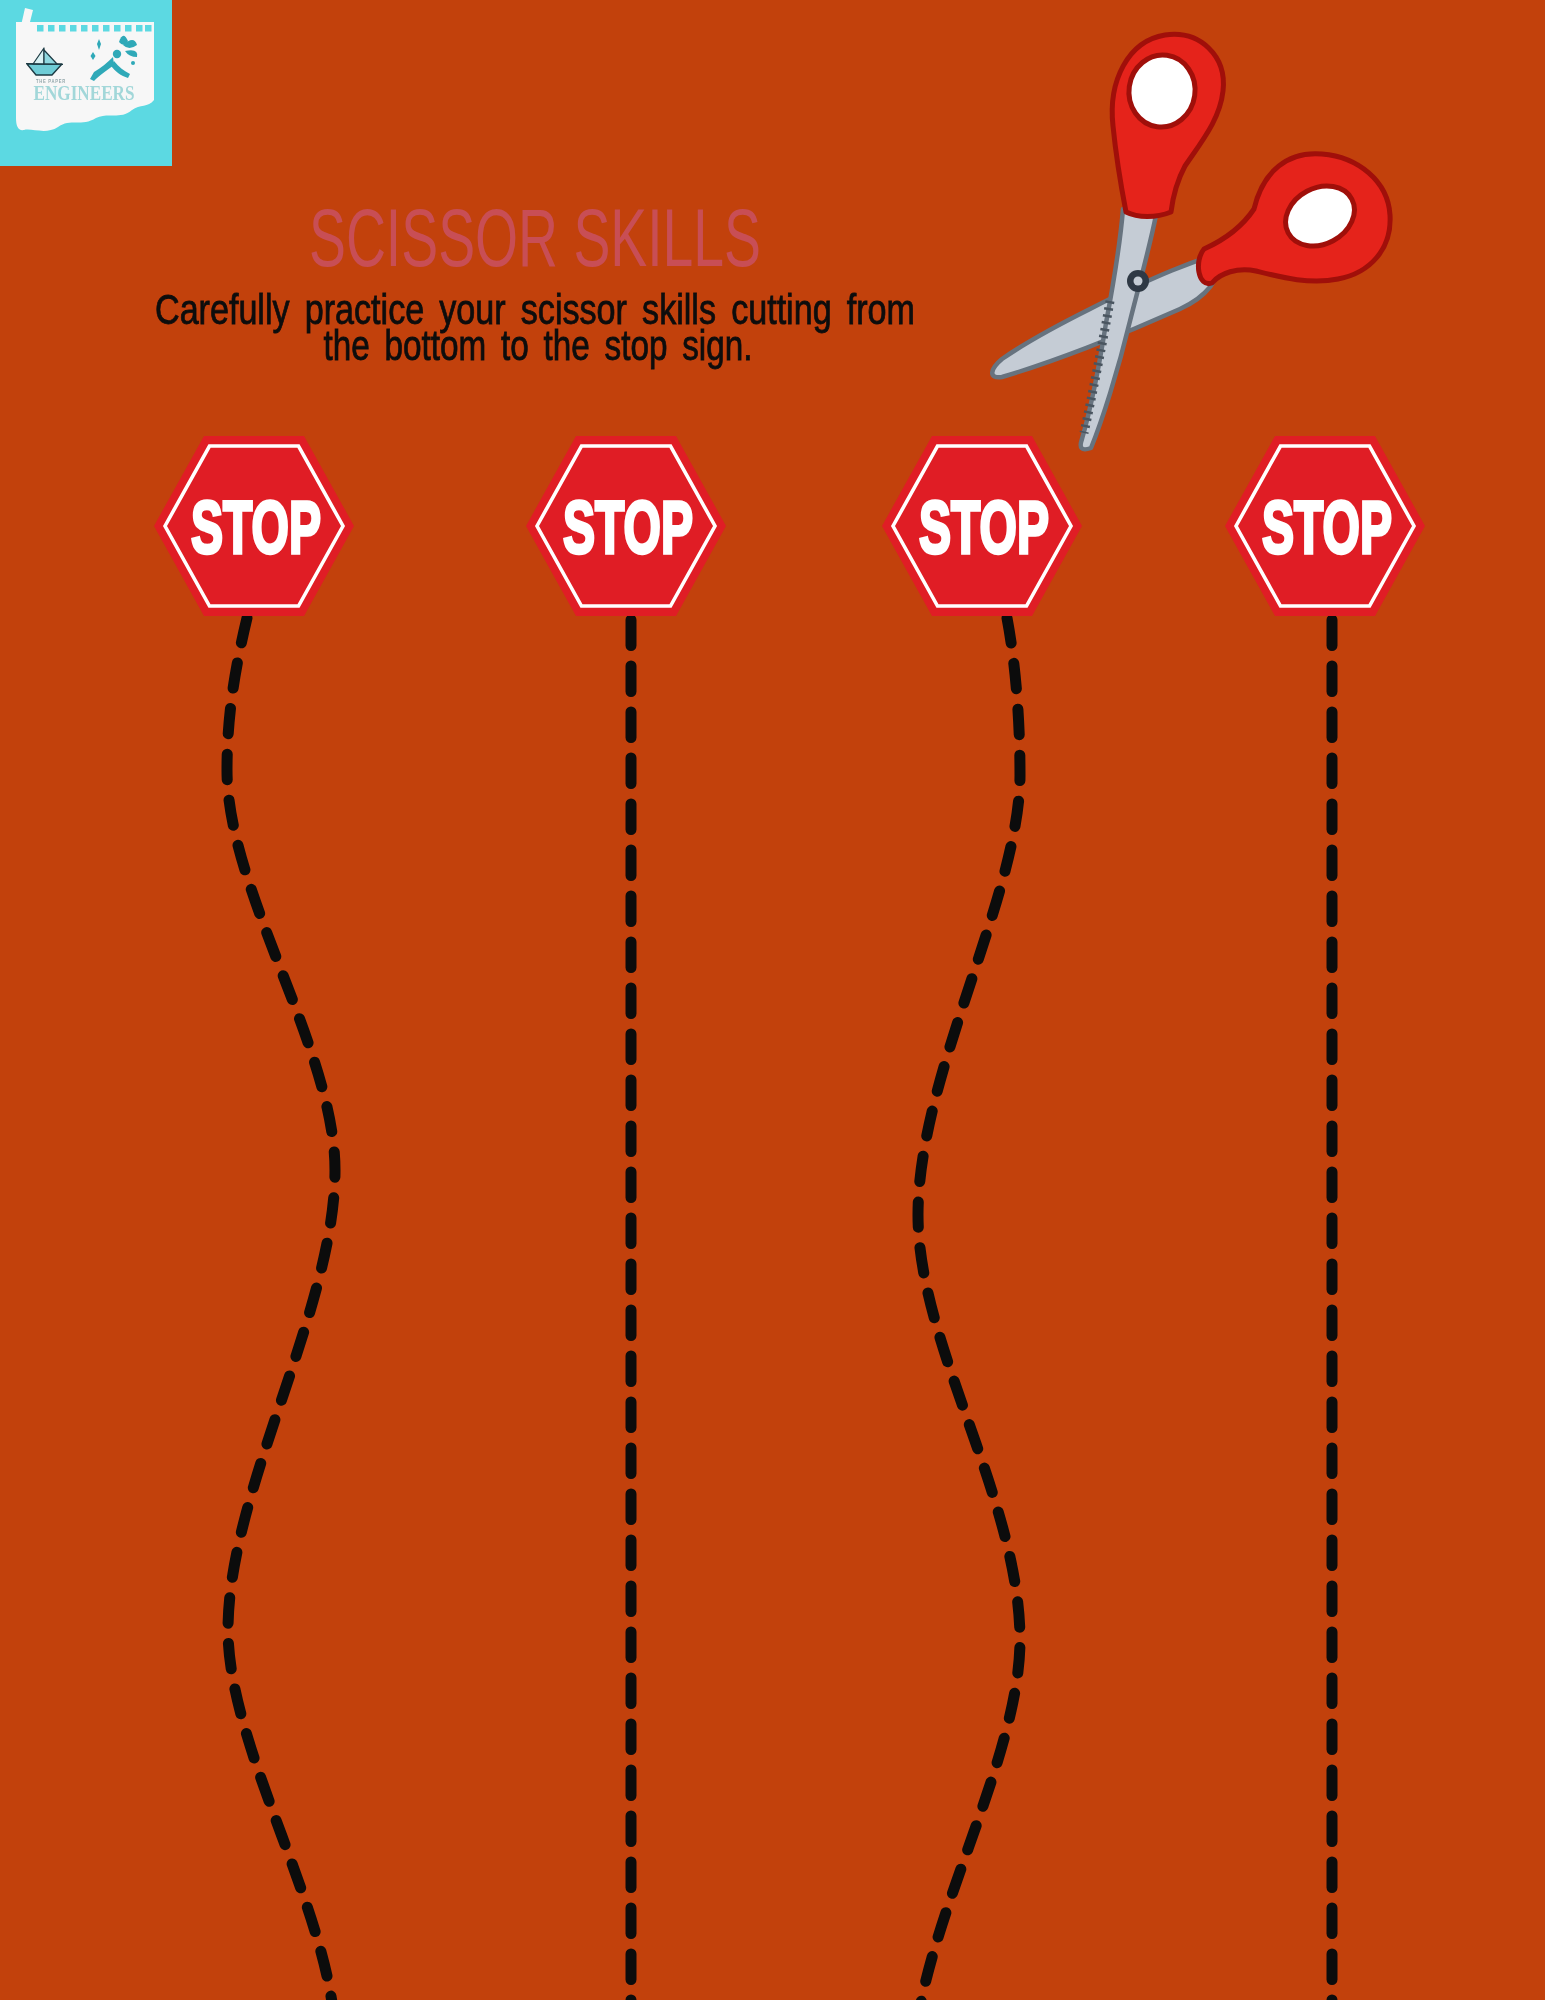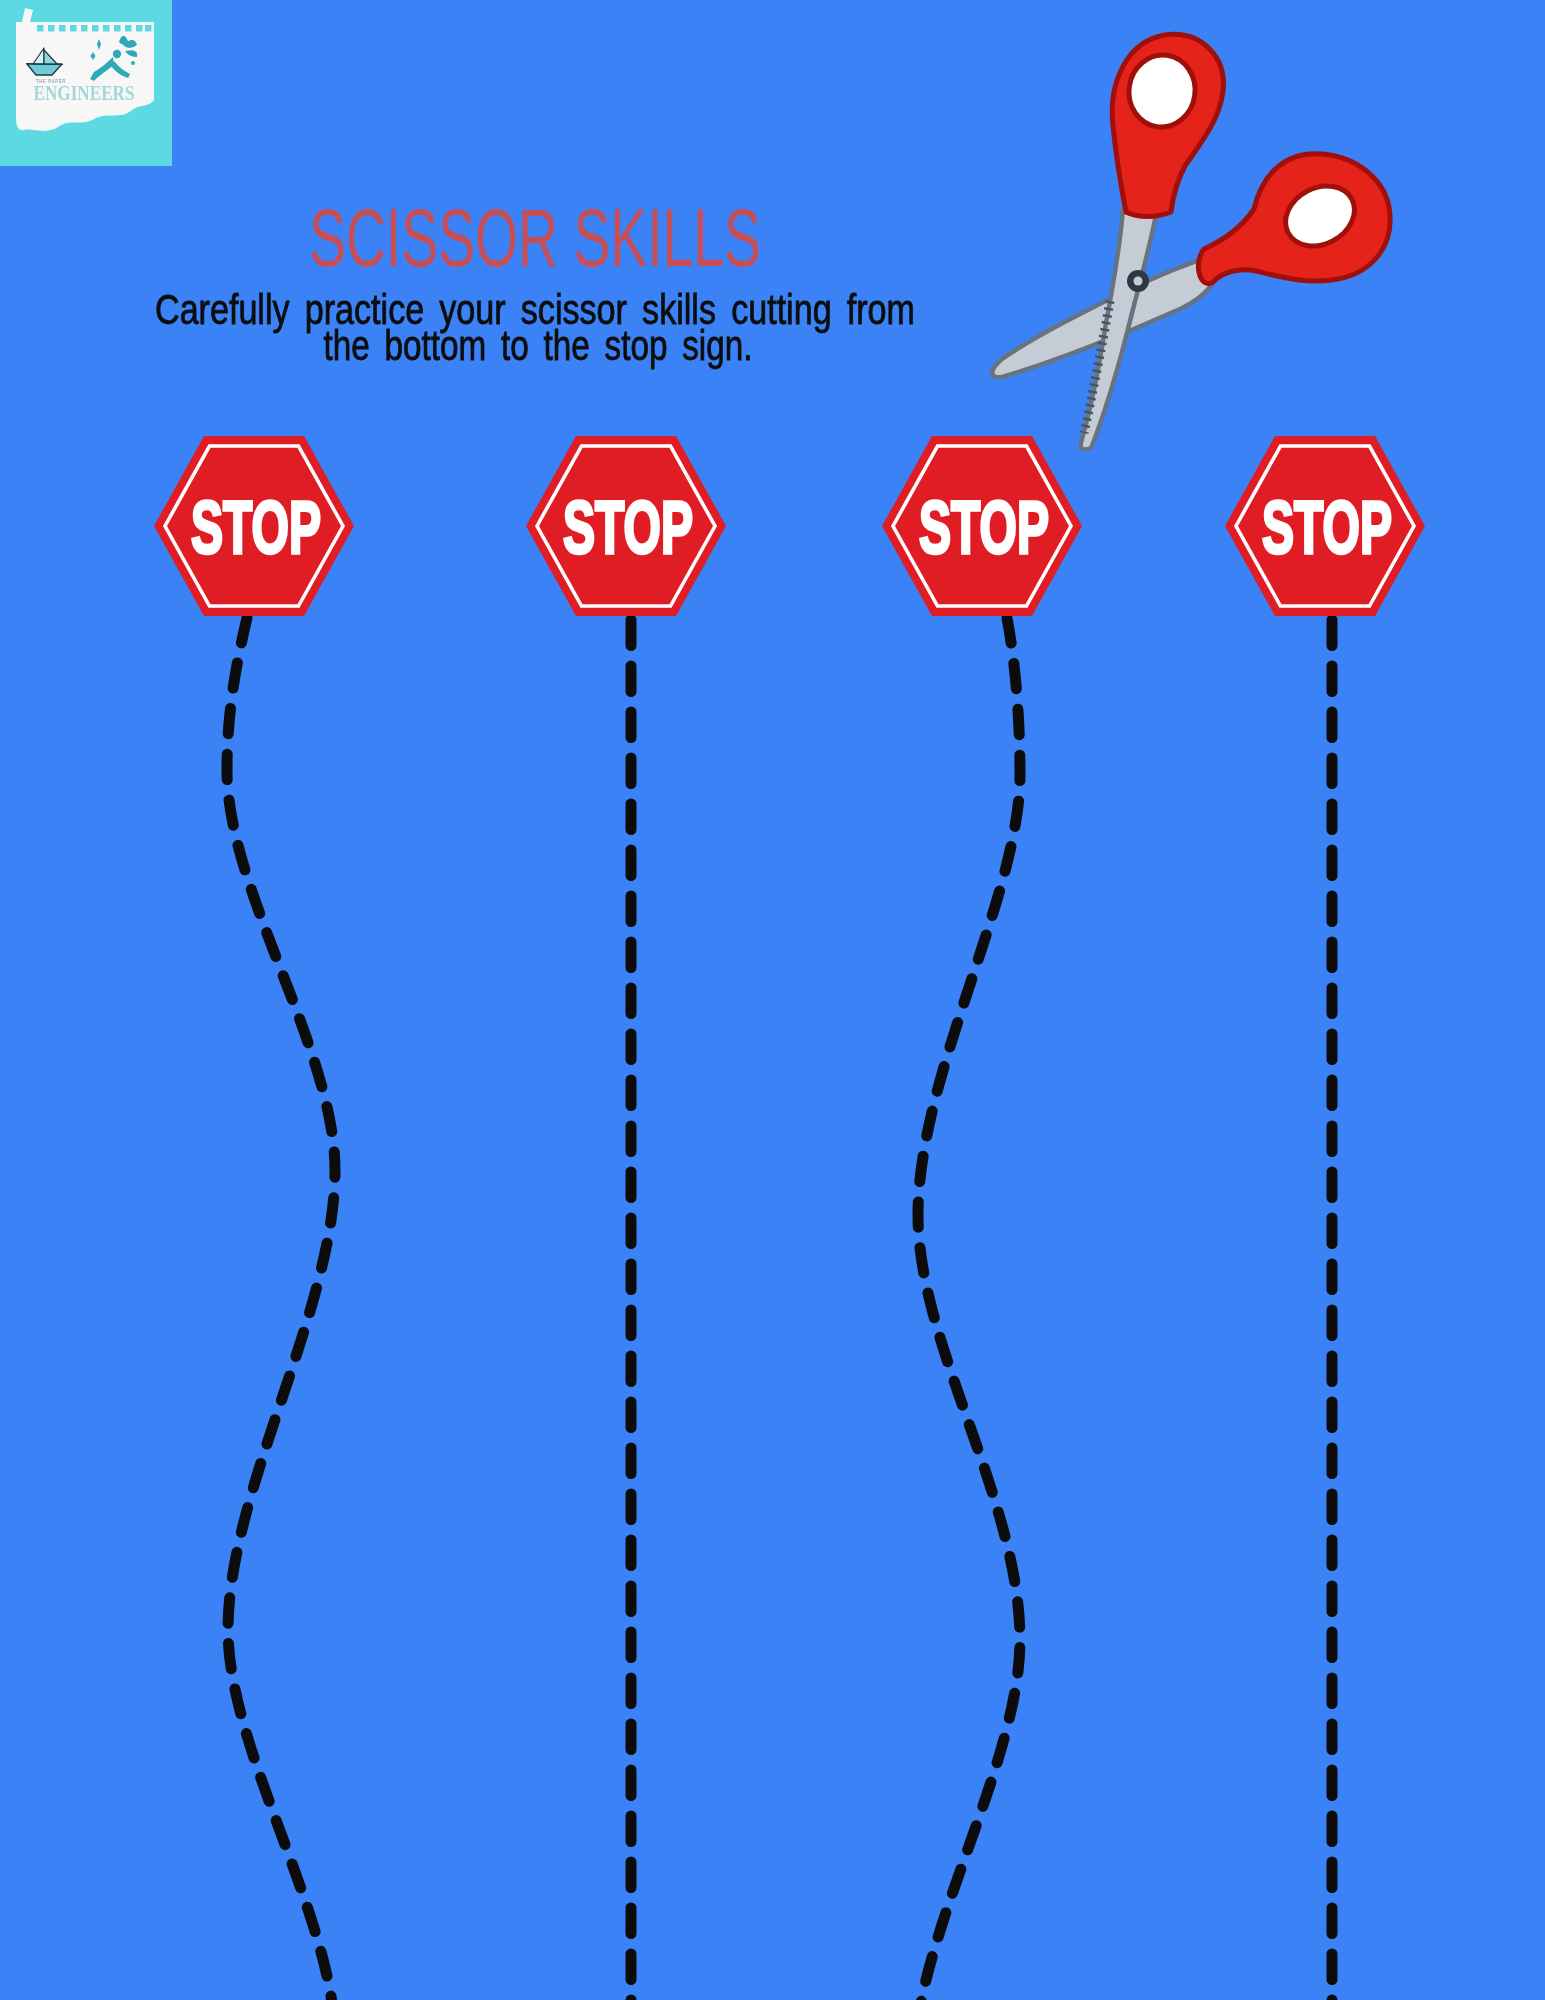--- a/index.html
+++ b/index.html
@@ -1,16 +1,16 @@
 <!DOCTYPE html>
 <html><head>
 <meta charset="utf-8">
 <style>
   html,body{margin:0;padding:0;background:#ffffff;}
-  #page{position:relative;width:1545px;height:2000px;background:#3b82f6;overflow:hidden;
+  #page{position:relative;width:1545px;height:2000px;background:#c2410c;overflow:hidden;
         font-family:"Liberation Sans", sans-serif;}
   svg{position:absolute;left:0;top:0;}
 </style>
 </head>
 <body>
 <div id="page">
 <svg width="1545" height="2000" viewBox="0 0 1545 2000">
 
   <g id="logo">
     <rect x="0" y="0" width="172" height="166" fill="#5cd9e2"></rect>

